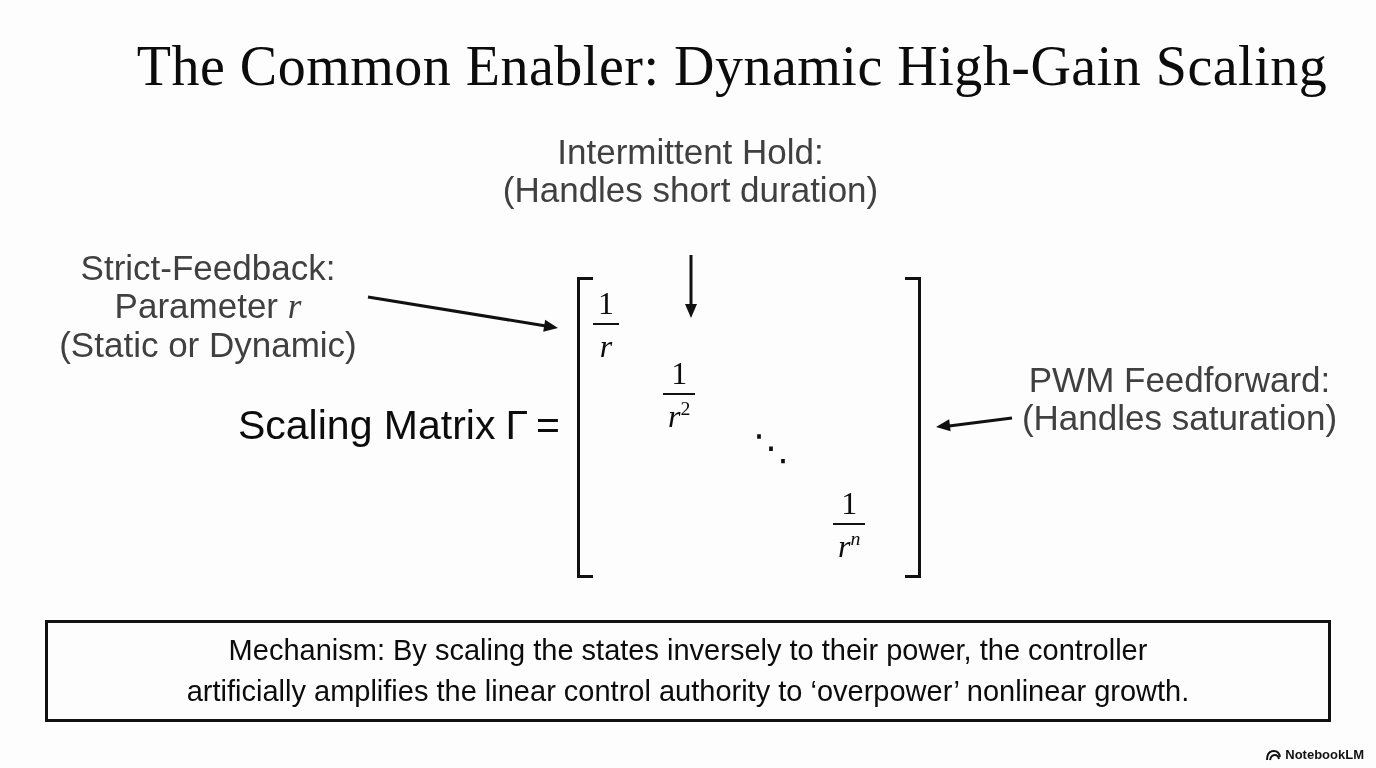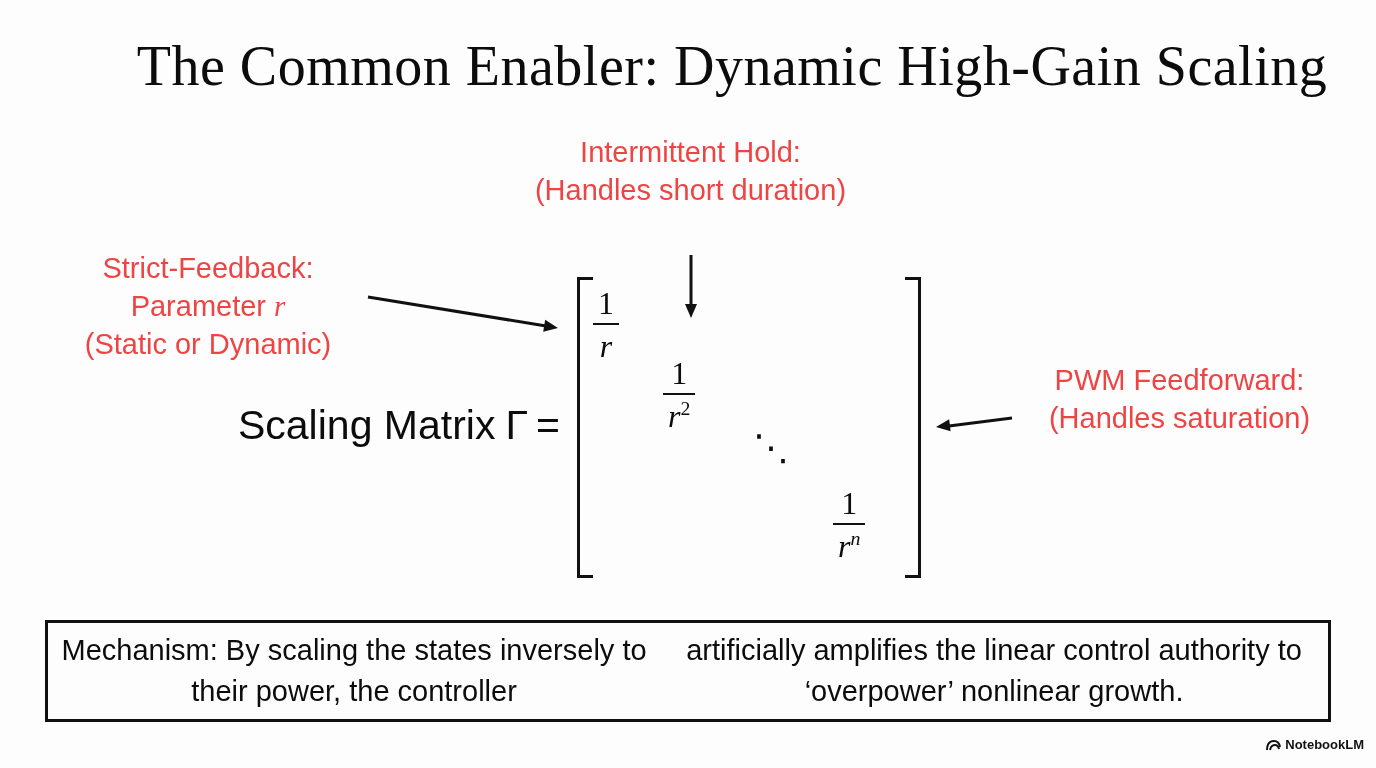--- a/index.html
+++ b/index.html
@@ -16,21 +16,21 @@
   .title {
     position:absolute; top:34px; left:0; width:100%;
     text-align:center;
     font-family:"Liberation Serif","DejaVu Serif",serif;
     font-weight:500; font-size:56px; letter-spacing:0.5px;
     color:#0c0c0c;
     margin-left:44px;
   }
   .callout {
     position:absolute; text-align:center;
-    font-size:29px; line-height:38px; color:#ef4444;
+    font-size:35px; line-height:38px; color:#404040;
   }
   .callout .math {
     font-family:"Liberation Serif","DejaVu Serif",serif;
     font-style:italic;
   }
   .callout sub.math { font-size:0.68em; }
   .callout-intermittent { left:458px; top:133px; width:465px; }
   .callout-strict      { left:38px;  top:249px; width:340px; }
   .callout-pwm         { left:1012px; top:361px; width:335px; }
 
@@ -59,26 +59,26 @@
   .entry-e0 { left:16px;  top:10px; }
   .entry-e1 { left:86px;  top:80px; }
   .entry-dots { left:176px; top:150px; font-size:36px; letter-spacing:3px; }
   .entry-e3 { left:256px; top:210px; }
 
   .arrows { position:absolute; left:0; top:0; pointer-events:none; }
 
   .mechanism {
     position:absolute; left:45px; top:620px; width:1286px; height:102px;
     border:3px solid #111; background:#fdfdfd;
-    display:flex; flex-direction:row; justify-content:center; align-items:center;
+    display:flex; flex-direction:column; justify-content:center; align-items:center;
     font-size:29px; line-height:41px; color:#0c0c0c; text-align:center;
   }
 
   .watermark {
-    position:absolute; right:12px; bottom:16px;
+    position:absolute; right:12px; bottom:6px;
     display:flex; align-items:center; gap:4px;
     font-size:13px; font-weight:700; color:#111;
   }
 </style>
 </head>
 <body>
 
 <div class="slide">
 
   <h1 class="title">The Common Enabler: Dynamic High-Gain Scaling</h1>

